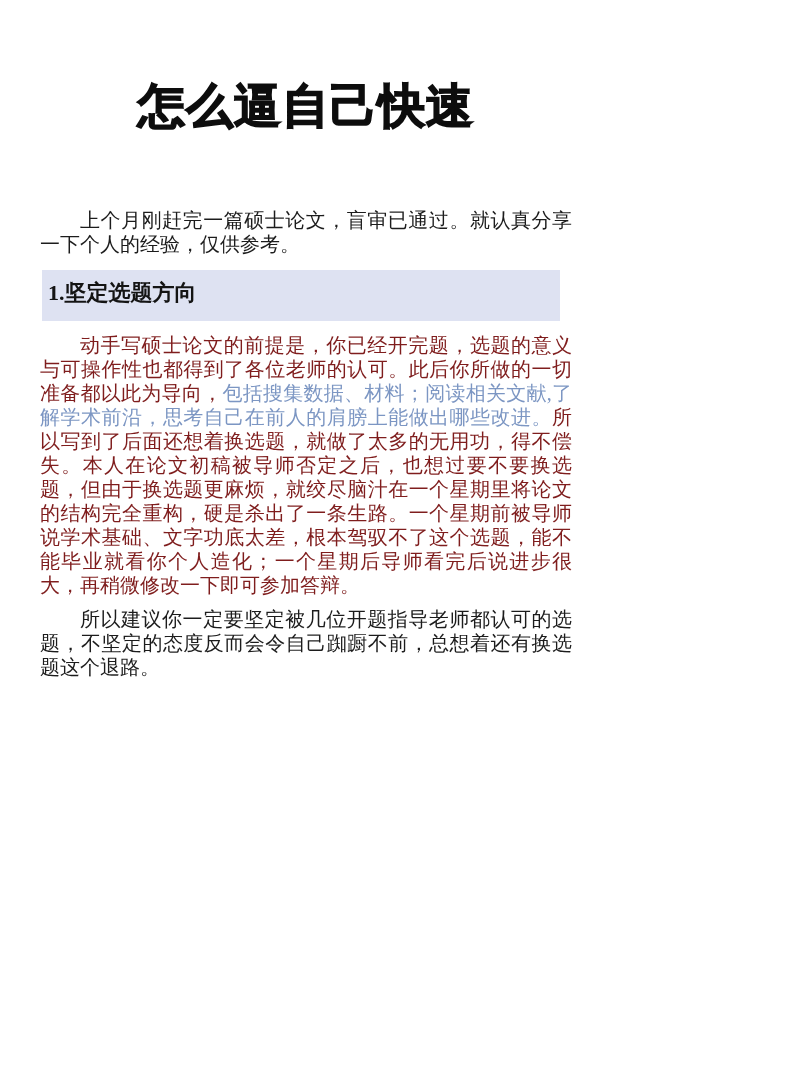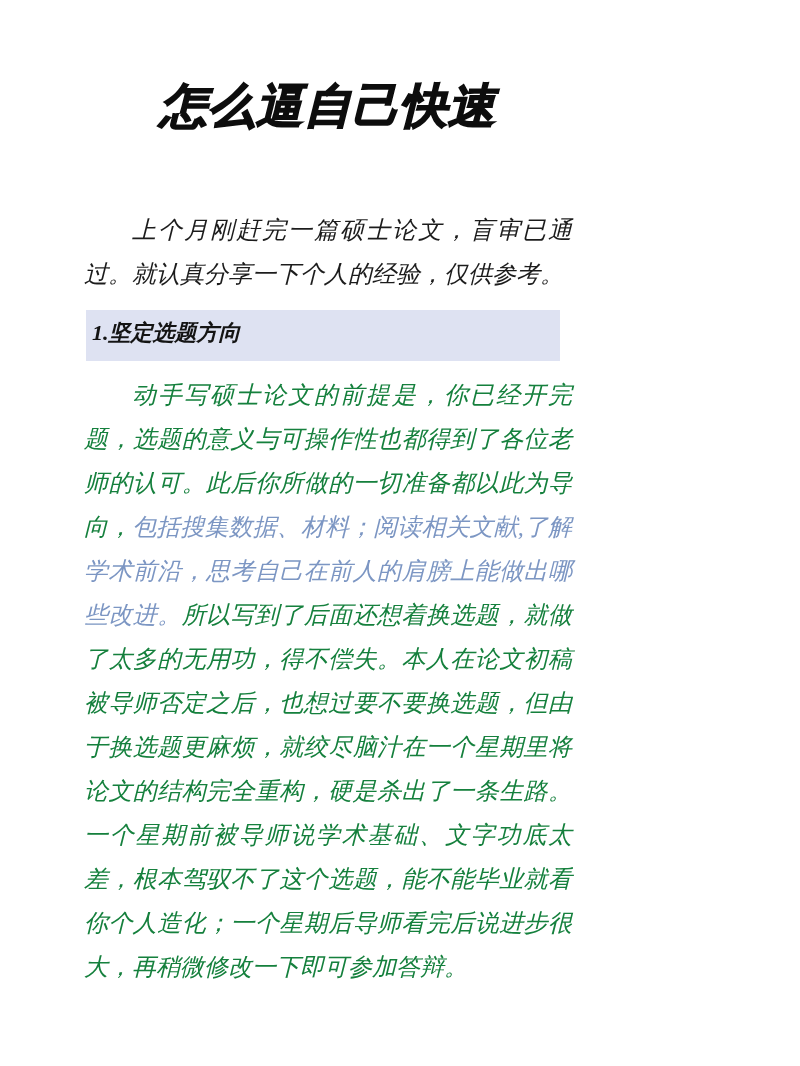--- a/index.html
+++ b/index.html
@@ -12,74 +12,74 @@
     height: 1066px;
     overflow: hidden;
     font-family: "Liberation Serif", serif;
     color: #1c1c1c;
     position: relative;
   }
   .page {
     box-sizing: border-box;
     width: 660px;
     height: 1066px;
-    padding: 60px 88px 0 84px;
+    padding: 60px 88px 0 40px;
     background: #ffffff;
-    font-style: italic;
   }
   .title {
     margin: 0;
     font-family: "Liberation Sans", "DejaVu Sans", sans-serif;
     font-weight: 900;
     font-size: 47px;
     line-height: 92px;
     text-align: center;
     color: #0d0d0d;
     letter-spacing: 1px;
   }
   .title-line {
     display: block;
     -webkit-text-stroke: 1.5px #0d0d0d;
   }
   .para {
-    font-size: 24px;
-    line-height: 44px;
+    font-size: 20px;
+    line-height: 24px;
     text-align: justify;
     text-indent: 2em;
     margin: 0 0 10px 0;
   }
   .intro-para {
     margin-top: 56px;
   }
   .section-heading {
     background: var(--heading-bg, #dee2f2);
     font-size: 22px;
     font-weight: bold;
     line-height: 26px;
     color: #141414;
     padding: 10px 10px 15px 6px;
     margin: 14px 12px 12px 2px;
   }
   .hl {
     color: var(--hl-color, #7c96c3);
   }
   .body-run {
-    color: #15803d;
+    color: #7f1d1d;
   }
 </style>
 </head>
 <body>
 
 <div class="page">
 
   <h1 class="title">
     <span class="title-line">怎么逼自己快速</span>
   </h1>
 
   <p class="para intro-para">上个月刚赶完一篇硕士论文，盲审已通过。就认真分享一下个人的经验，仅供参考。</p>
 
   <div class="section-heading">1.坚定选题方向</div>
 
   <p class="para"><span class="body-run">动手写硕士论文的前提是，你已经开完题，选题的意义与可操作性也都得到了各位老师的认可。此后你所做的一切准备都以此为导向，</span><span class="hl">包括搜集数据、材料；阅读相关文献,了解学术前沿，思考自己在前人的肩膀上能做出哪些改进。</span><span class="body-run">所以写到了后面还想着换选题，就做了太多的无用功，得不偿失。本人在论文初稿被导师否定之后，也想过要不要换选题，但由于换选题更麻烦，就绞尽脑汁在一个星期里将论文的结构完全重构，硬是杀出了一条生路。一个星期前被导师说学术基础、文字功底太差，根本驾驭不了这个选题，能不能毕业就看你个人造化；一个星期后导师看完后说进步很大，再稍微修改一下即可参加答辩。</span></p>
 
+  <p class="para">所以建议你一定要坚定被几位开题指导老师都认可的选题，不坚定的态度反而会令自己踟蹰不前，总想着还有换选题这个退路。</p>
 
 
 </div>
 
 </body></html>

